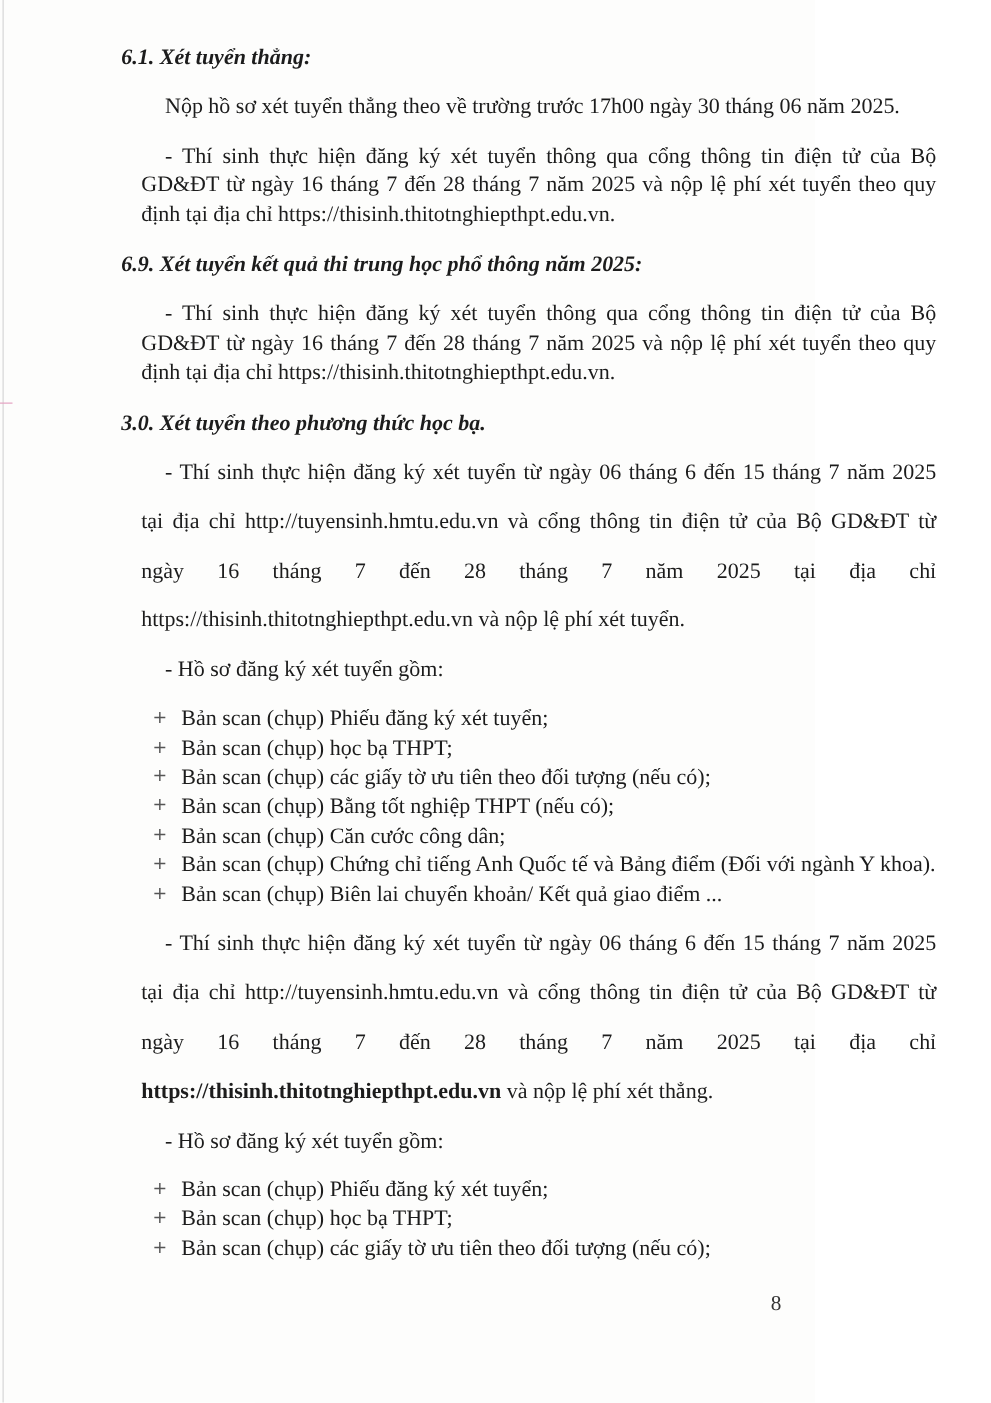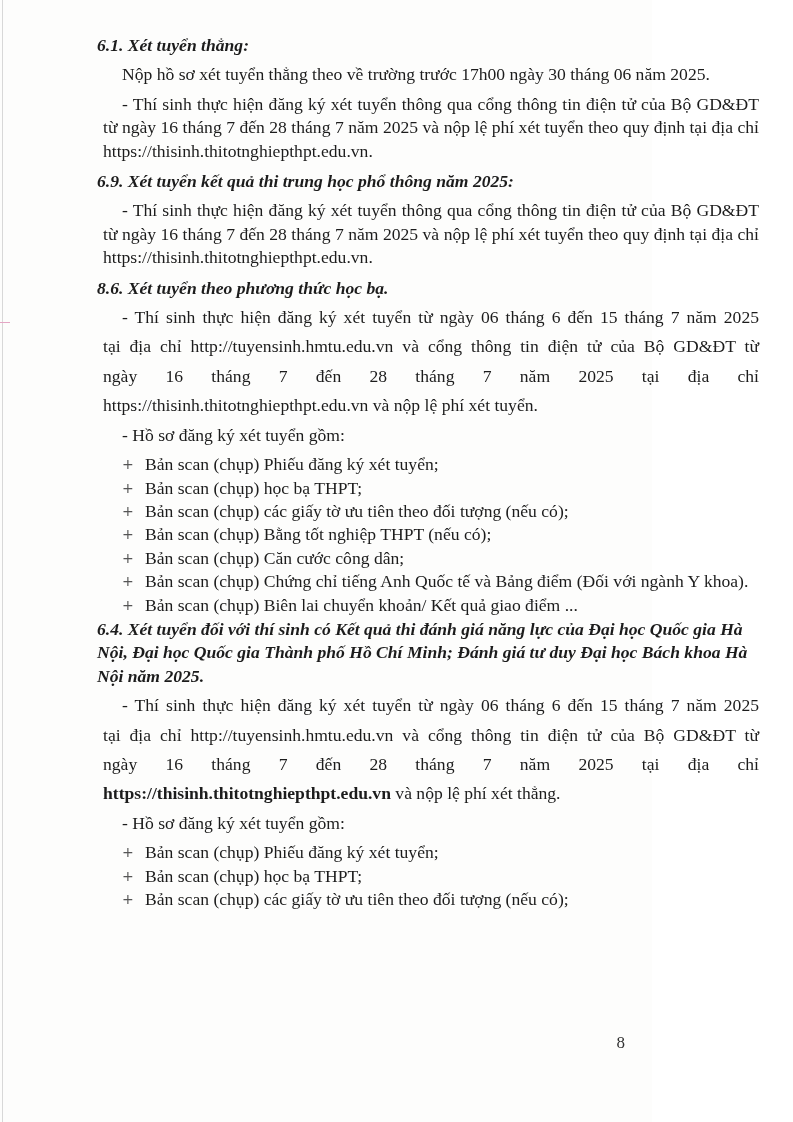--- a/index.html
+++ b/index.html
@@ -41,21 +41,21 @@
       font-size: 17.6px;
       line-height: 23.4px;
     }
     .heading {
       font-weight: bold;
       font-style: italic;
       margin: 0;
       padding-top: 1px;
     }
     .para {
-      margin: 6px;
+      margin: 16px;
       text-indent: 19px;
       text-align: justify;
     }
     .para.justify-last {
       text-align-last: justify;
     }
     .bullet-list {
       margin: 0;
       padding: 0;
       list-style: none;
@@ -93,39 +93,38 @@
 
   <div class="content">
 
     <p class="heading">6.1. Xét tuyển thẳng:</p>
     <p class="para">Nộp hồ sơ xét tuyển thẳng theo về trường trước 17h00 ngày 30 tháng 06 năm 2025.</p>
     <p class="para">- Thí sinh thực hiện đăng ký xét tuyển thông qua cổng thông tin điện tử của Bộ GD&amp;ĐT từ ngày 16 tháng 7 đến 28 tháng 7 năm 2025 và nộp lệ phí xét tuyển theo quy định tại địa chỉ https://thisinh.thitotnghiepthpt.edu.vn.</p>
 
     <p class="heading">6.9. Xét tuyển kết quả thi trung học phổ thông năm 2025:</p>
     <p class="para">- Thí sinh thực hiện đăng ký xét tuyển thông qua cổng thông tin điện tử của Bộ GD&amp;ĐT từ ngày 16 tháng 7 đến 28 tháng 7 năm 2025 và nộp lệ phí xét tuyển theo quy định tại địa chỉ https://thisinh.thitotnghiepthpt.edu.vn.</p>
 
-    <p class="heading">8.6. Xét tuyển theo phương thức học bạ.</p>
+    <p class="heading">3.0. Xét tuyển theo phương thức học bạ.</p>
     <div>
       <span class="row para justify-last">- Thí sinh thực hiện đăng ký xét tuyển từ ngày 06 tháng 6 đến 15 tháng 7 năm 2025</span>
       <span class="row para justify-last" style="text-indent:0">tại địa chỉ http://tuyensinh.hmtu.edu.vn  và cổng thông tin điện tử của Bộ GD&amp;ĐT từ</span>
       <span class="row para justify-last" style="text-indent:0">ngày 16 tháng 7 đến 28 tháng 7 năm 2025 tại địa chỉ</span>
       <span class="row para" style="text-indent:0">https://thisinh.thitotnghiepthpt.edu.vn và nộp lệ phí xét tuyển.</span>
     </div>
     <p class="para">- Hồ sơ đăng ký xét tuyển gồm:</p>
     <ul class="bullet-list">
       <li class="bullet"><span class="plus">+</span><span>Bản scan (chụp) Phiếu đăng ký xét tuyển;</span></li>
       <li class="bullet"><span class="plus">+</span><span>Bản scan (chụp) học bạ THPT;</span></li>
       <li class="bullet"><span class="plus">+</span><span>Bản scan (chụp) các giấy tờ ưu tiên theo đối tượng (nếu có);</span></li>
       <li class="bullet"><span class="plus">+</span><span>Bản scan (chụp) Bằng tốt nghiệp THPT (nếu có);</span></li>
       <li class="bullet"><span class="plus">+</span><span>Bản scan (chụp) Căn cước công dân;</span></li>
       <li class="bullet"><span class="plus">+</span><span>Bản scan (chụp) Chứng chỉ tiếng Anh Quốc tế và Bảng điểm (Đối với ngành Y khoa).</span></li>
       <li class="bullet"><span class="plus">+</span><span>Bản scan (chụp) Biên lai chuyển khoản/ Kết quả giao điểm ...</span></li>
     </ul>
 
-    <p class="heading">6.4. Xét tuyển đối với thí sinh có Kết quả thi đánh giá năng lực của Đại học Quốc gia Hà Nội, Đại học Quốc gia Thành phố Hồ Chí Minh; Đánh giá tư duy Đại học Bách khoa Hà Nội năm 2025.</p>
     <div>
       <span class="row para justify-last">- Thí sinh thực hiện đăng ký xét tuyển từ ngày 06 tháng 6 đến 15 tháng 7 năm 2025</span>
       <span class="row para justify-last" style="text-indent:0">tại địa chỉ http://tuyensinh.hmtu.edu.vn  và cổng thông tin điện tử của Bộ GD&amp;ĐT từ</span>
       <span class="row para justify-last" style="text-indent:0">ngày 16 tháng 7 đến 28 tháng 7 năm 2025 tại địa chỉ</span>
       <span class="row para" style="text-indent:0"><span class="bold-link">https://thisinh.thitotnghiepthpt.edu.vn</span><span> và nộp lệ phí xét thẳng.</span></span>
     </div>
     <p class="para">- Hồ sơ đăng ký xét tuyển gồm:</p>
     <ul class="bullet-list">
       <li class="bullet"><span class="plus">+</span><span>Bản scan (chụp) Phiếu đăng ký xét tuyển;</span></li>
       <li class="bullet"><span class="plus">+</span><span>Bản scan (chụp) học bạ THPT;</span></li>

